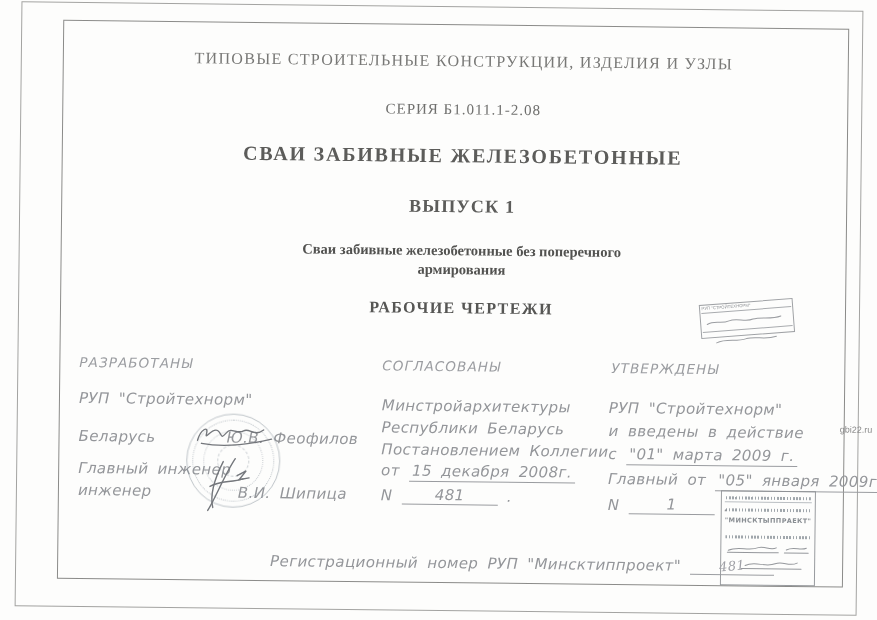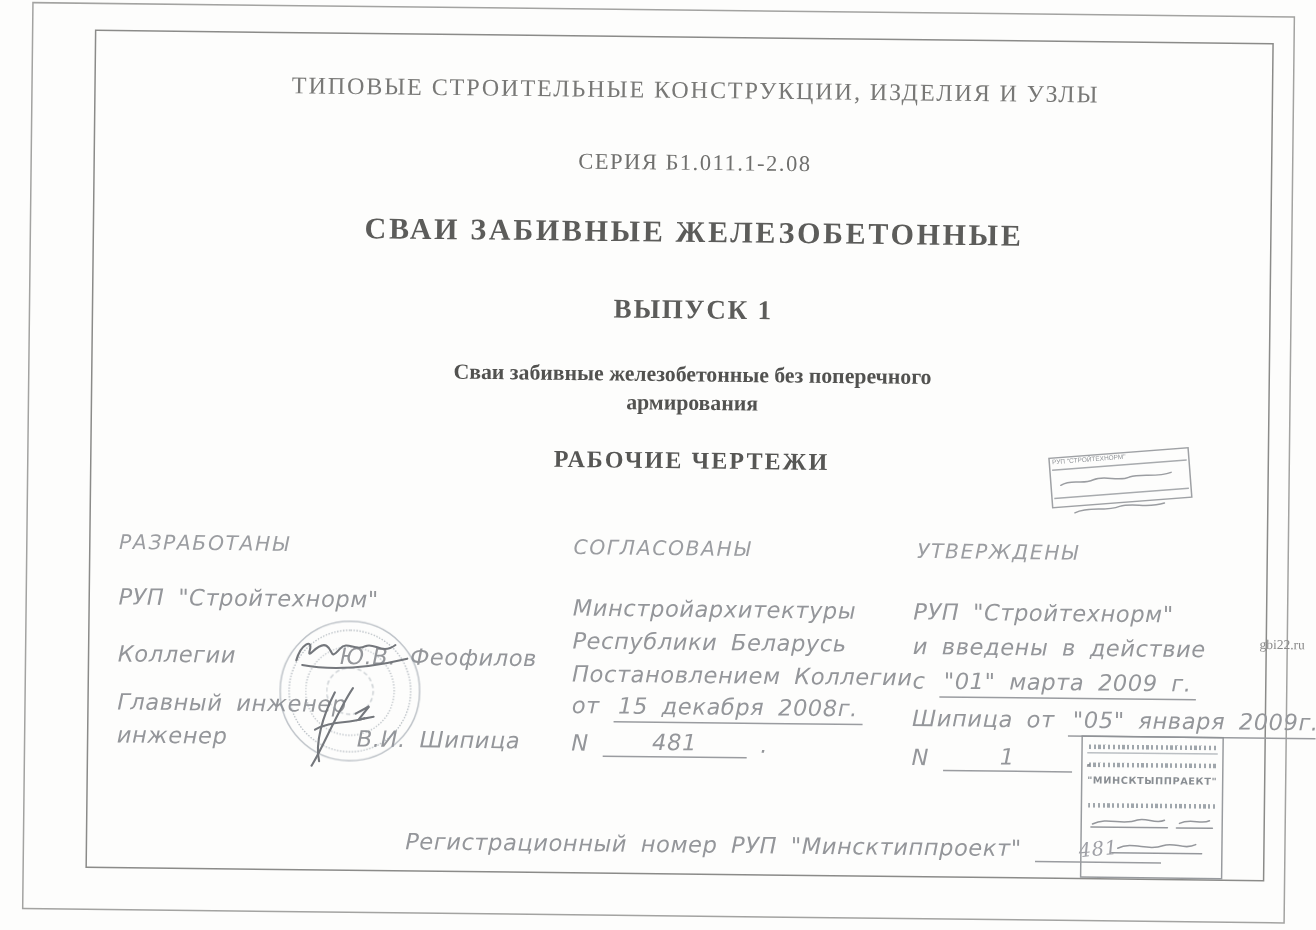--- a/index.html
+++ b/index.html
@@ -43,21 +43,21 @@
   .stamp-tr .ln{border-top:1px solid #9a9da1;margin:0 1px;}
   .stamp-br{left:723px;top:487px;width:95px;height:95px;border:1px solid #8e9195;
             box-sizing:border-box;padding:3px 3px 2px;opacity:.9;}
   .tstrip{height:3px;margin:2px 1px;
           background:repeating-linear-gradient(90deg,rgba(95,105,115,.65) 0 1.5px,transparent 1.5px 3.2px);}
   .stamp-title{font-family:"DejaVu Sans",sans-serif;font-size:6.5px;font-weight:bold;
                letter-spacing:.4px;color:#7d8288;text-align:center;margin:5px 0 4px;}
   .hr-thin{border-top:1px solid rgba(130,138,146,.6);margin:2px 0 3px;}
   .sig path{fill:none;stroke:#74777c;stroke-width:1.4;stroke-linecap:round;}
   .sig.lite path{stroke:#8a8d92;stroke-width:1;}
-  .wm{font-size:9px;color:#8a8a8a;font-family:Liberation Serif, serif;}
+  .wm{font-size:9px;color:#8a8a8a;font-family:Liberation Sans, sans-serif;}
 </style>
 </head>
 <body>
 
 <div class="rot">
 
   <div class="abs outer-frame"></div>
   <div class="abs inner-frame"></div>
 
   <div class="abs s t1">ТИПОВЫЕ СТРОИТЕЛЬНЫЕ КОНСТРУКЦИИ, ИЗДЕЛИЯ И УЗЛЫ</div>
@@ -80,21 +80,21 @@
     <svg class="sig lite" width="88" height="9">
       <path d="M14 6 C24 2 34 7 44 4 C54 2 62 7 74 4"></path>
     </svg>
   </div>
 
   <div class="abs d dh" style="left:80px;top:358px;">РАЗРАБОТАНЫ</div>
   <div class="abs d dh" style="left:383px;top:358px;">СОГЛАСОВАНЫ</div>
   <div class="abs d dh" style="left:612px;top:358px;">УТВЕРЖДЕНЫ</div>
 
   <div class="abs d" style="left:80px;top:393px;">РУП "Стройтехнорм"</div>
-  <div class="abs d" style="left:80px;top:431px;">Коллегии</div>
+  <div class="abs d" style="left:80px;top:431px;">Беларусь</div>
   <div class="abs d" style="left:228px;top:431px;">Ю.В.  Феофилов</div>
   <div class="abs d" style="left:80px;top:463px;">Главный  инженер</div>
   <div class="abs d" style="left:80px;top:485px;">инженер</div>
   <div class="abs d" style="left:240px;top:486px;">В.И.  Шипица</div>
 
   <div class="abs seal">
     <div class="ring1"></div>
     <div class="ring2"></div>
     <div class="ring3"></div>
   </div>
@@ -124,21 +124,21 @@
     <span>.</span>
   </div>
 
   <div class="abs d" style="left:610px;top:397px;">РУП  "Стройтехнорм"</div>
   <div class="abs d" style="left:610px;top:420px;">и  введены  в  действие</div>
   <div class="abs d" style="left:610px;top:443px;">
     <span>с</span>
     <span class="u">"01" марта  2009  г.</span>
   </div>
   <div class="abs d" style="left:610px;top:468px;">
-    <span>Шипица  от</span>
+    <span>Главный  от</span>
     <span class="u">"05" января  2009г.</span>
   </div>
   <div class="abs d" style="left:610px;top:493px;">
     <span>N</span>
     <span class="uline" style="width:86px;">1</span>
     <span>.</span>
   </div>
 
   <div class="abs wm" style="left:841px;top:420px;">gbi22.ru</div>
 

